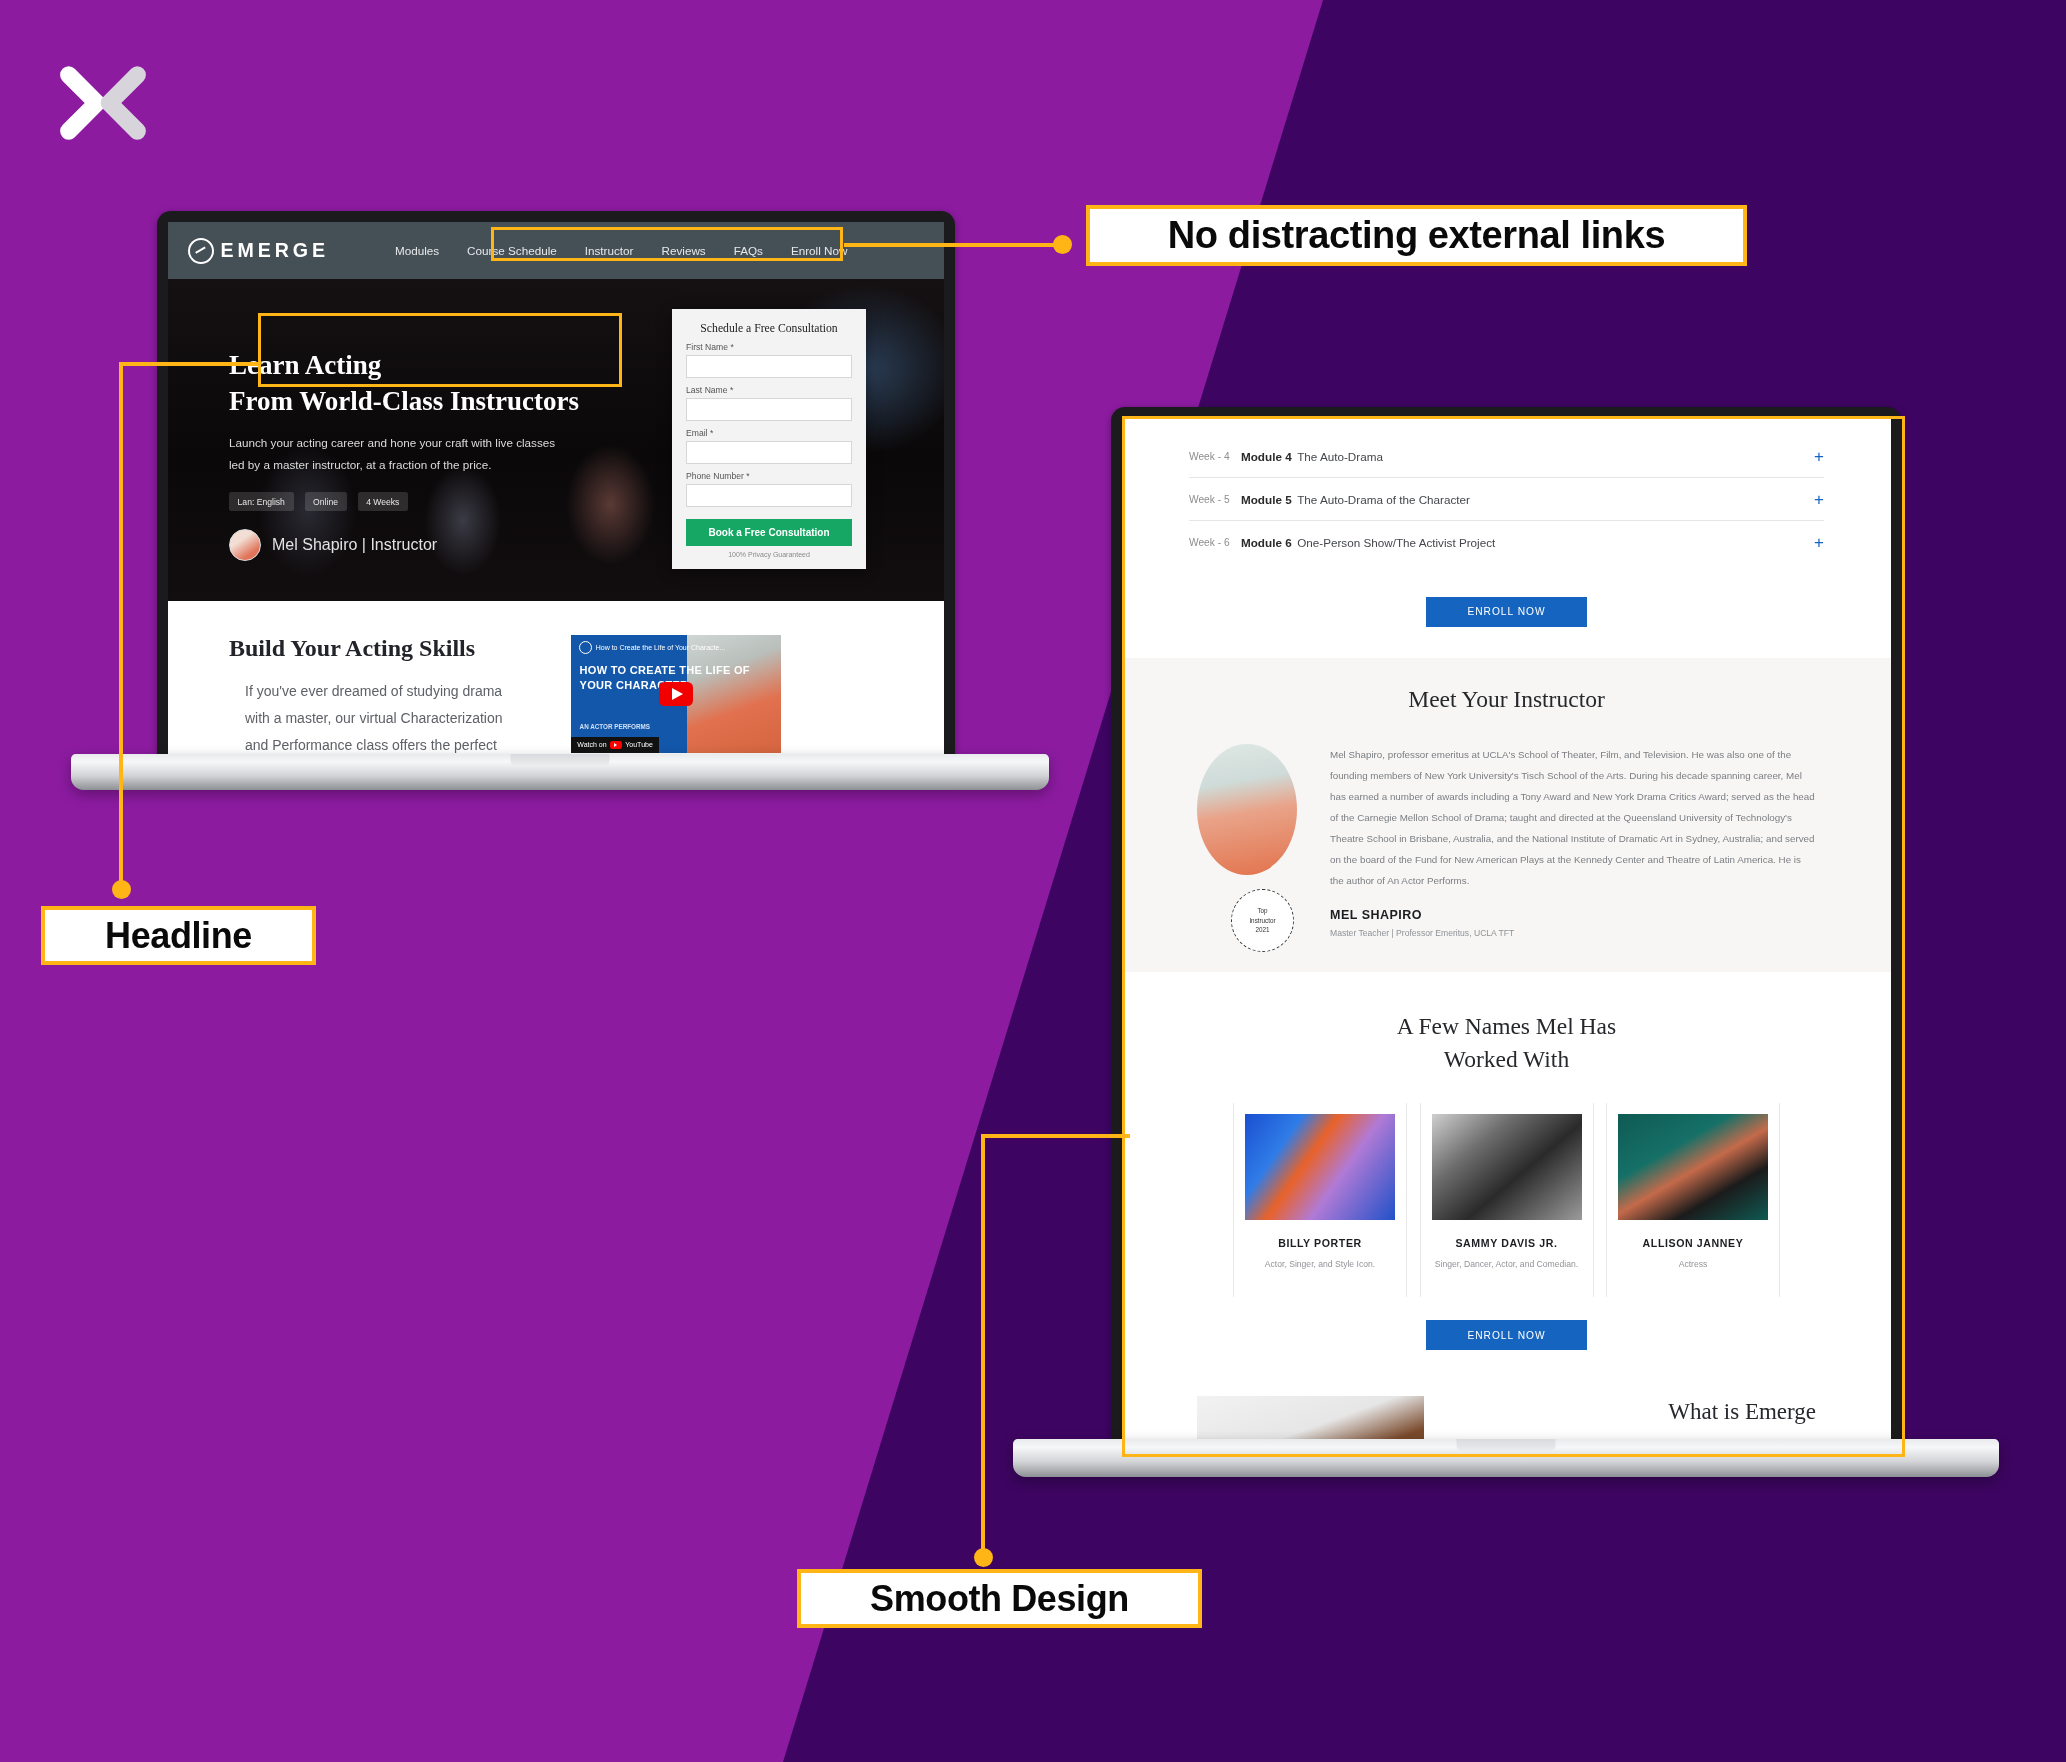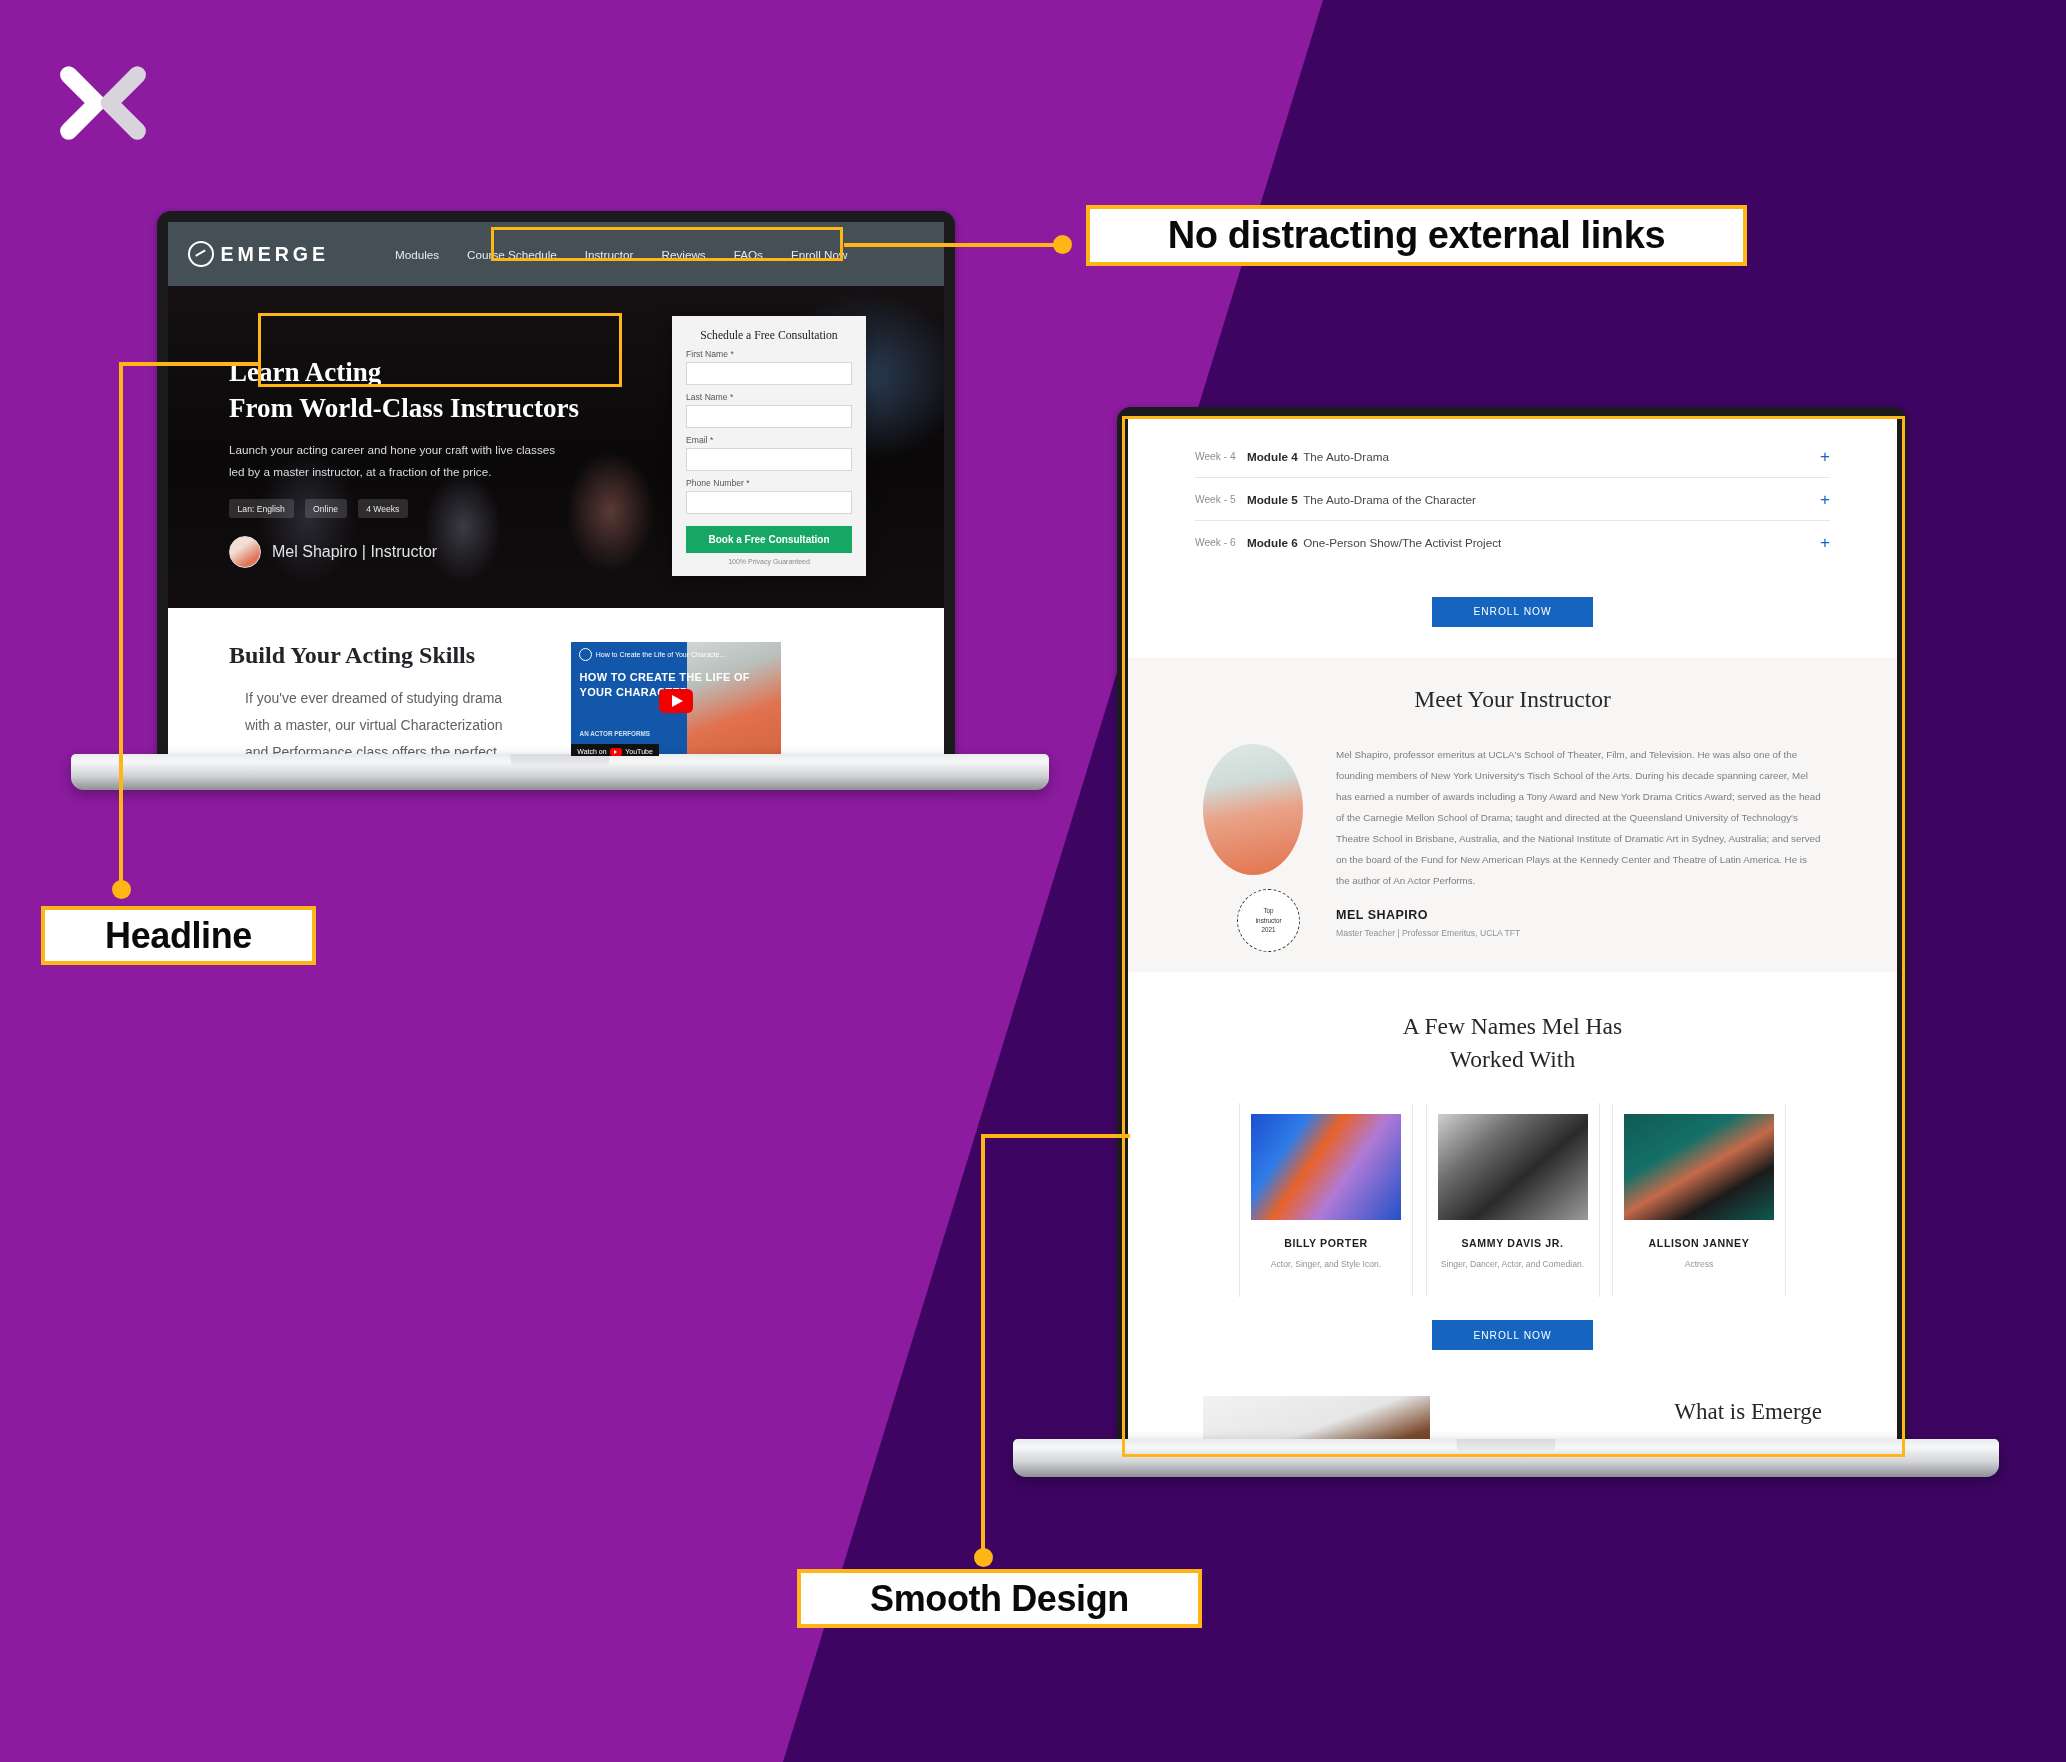--- a/index.html
+++ b/index.html
@@ -43,21 +43,21 @@
   }
   .notch{
     position:absolute;left:50%;transform:translateX(-50%);top:0;
     background:linear-gradient(to bottom,#d8dadd,#eceef0);
     border-radius:0 0 7px 7px;
   }
   .hinge{position:absolute;background:#2b2b2e;border-radius:1.6px;}
   
   .s1{position:absolute;left:0;top:0;width:100%;height:100%;background:#fff;}
   .s1-nav{
-    height:64px;background:#454f56;display:flex;align-items:center;
+    height:57px;background:#454f56;display:flex;align-items:center;
     padding:0 20.3px;box-sizing:border-box;
   }
   .s1-logo{display:flex;align-items:center;gap:6.3px;color:#fff;}
   .s1-logo-mark{width:22px;height:22px;border-radius:50%;border:2px solid #fff;position:relative;}
   .s1-logo-mark:after{content:"";position:absolute;left:4.7px;top:9.4px;width:11px;height:2.3px;background:#fff;transform:rotate(-30deg);}
   .s1-logo-txt{font-size:19.6px;letter-spacing:3.9px;font-weight:600;}
   .s1-navlinks{display:flex;gap:28px;margin-left:66px;}
   .s1-navlinks span{color:#e7e9ea;font-size:11.7px;white-space:nowrap;}
   .s1-hero{position:relative;height:322px;background:#0c0a0a;overflow:hidden;}
   .s1-heroimg{position:absolute;inset:0;
@@ -227,21 +227,21 @@
 
     </div>
     <div class="hinge" style="left:141px;bottom:7.8px;width:517px;height:7.8px;"></div>
   </div>
   <div class="base" style="left:-86px;top:543px;width:978px;height:36px;">
     <div class="notch" style="width:99px;height:12.5px;"></div>
   </div>
 </div>
 
 <div class="laptop" style="left:1033px;top:407px;width:1033px;height:1096px;">
-  <div class="lid" style="left:84px;width:790px;height:1060px;padding:11px 11px 27px;box-sizing:border-box;">
+  <div class="lid" style="left:78px;width:790px;height:1060px;padding:11px 11px 27px;box-sizing:border-box;">
     <div class="screen" style="left:11px;top:11px;width:769px;height:1023px;">
 
       <div class="s2">
 
         <div class="s2-modules">
           <div class="s2-row">
             <span class="s2-week">Week - 4</span>
             <span class="s2-mod">Module 4</span>
             <span class="s2-mtitle">The Auto-Drama</span>
             <span class="s2-plus">+</span>

